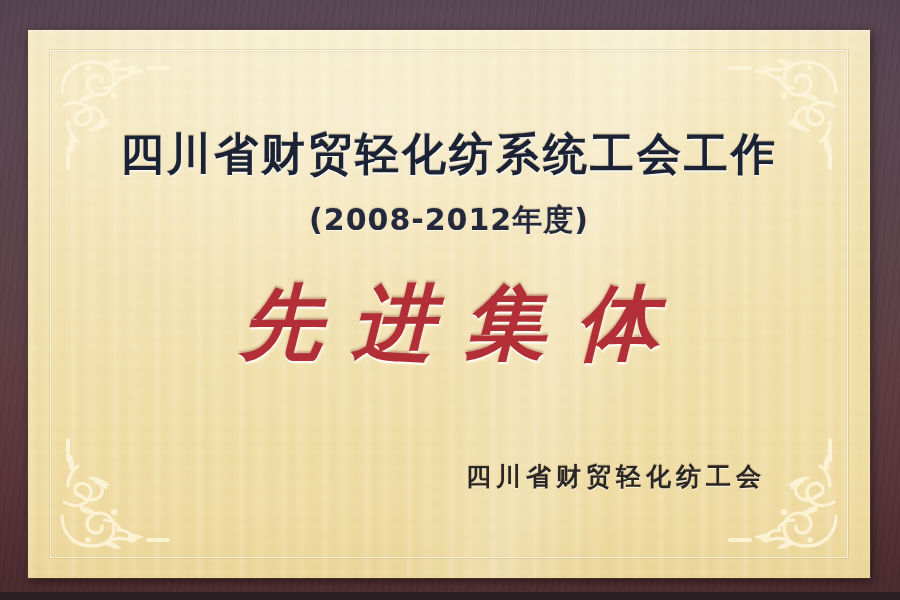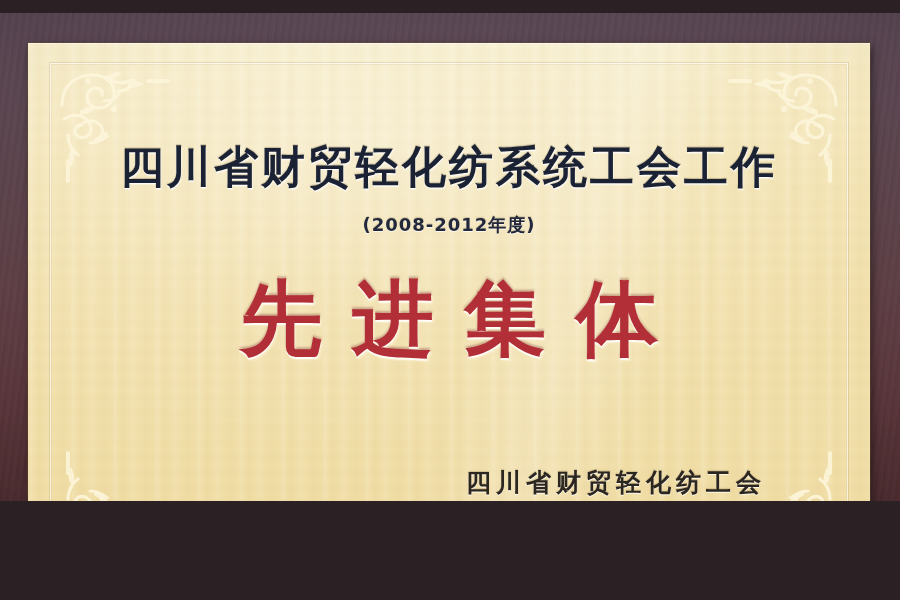--- a/index.html
+++ b/index.html
@@ -3,24 +3,23 @@
 <meta charset="utf-8">
 <style>
   html, body {
     margin: 0;
     padding: 0;
     background: #2b2024;
   }
   #stage {
     position: relative;
     width: 900px;
-    height: 488px;
+    height: 592px;
     overflow: hidden;
     font-family: "Liberation Serif", "DejaVu Serif", serif;
-    margin-top: 13px;
   }
 
   
   .frame {
     position: absolute;
     inset: 0;
     background:
       linear-gradient(180deg,
         #574451 0%,
         #5a4550 16%,
@@ -172,21 +171,21 @@
     white-space: nowrap;
     text-shadow:
       0 1px 0 rgba(255,255,255,0.75),
       1px 2px 1px rgba(255,255,255,0.45),
       0 -1px 1px rgba(80,60,25,0.28);
   }
 
   .subtitle {
     margin-top: 16px;
     font-family: "DejaVu Sans", "Liberation Sans", sans-serif;
-    font-size: 18px;
+    font-size: 30px;
     font-weight: 600;
     letter-spacing: 1px;
     color: #23293a;
     text-shadow:
       0 1px 0 rgba(255,255,255,0.70),
       0 -1px 1px rgba(80,60,25,0.22);
   }
 
   .headline {
     margin-top: 28px;
@@ -194,26 +193,27 @@
     font-size: 82px;
     font-weight: 700;
     letter-spacing: 30px;
     text-indent: 30px;
     color: #b22f37;
     white-space: nowrap;
     text-shadow:
       0 2px 0 rgba(255,255,255,0.80),
       2px 3px 2px rgba(255,248,220,0.55),
       0 -2px 2px rgba(110,30,30,0.30);
+    font-style: italic;
   }
 
   .signature-block {
     position: absolute;
     right: 104px;
-    bottom: 92px;
+    bottom: 85px;
     text-align: right;
     font-family: "DejaVu Serif", "Liberation Serif", serif;
     color: #2b2620;
   }
   .sig-org {
     font-size: 25px;
     font-weight: 600;
     letter-spacing: 5px;
     text-indent: 5px;
     text-shadow:

